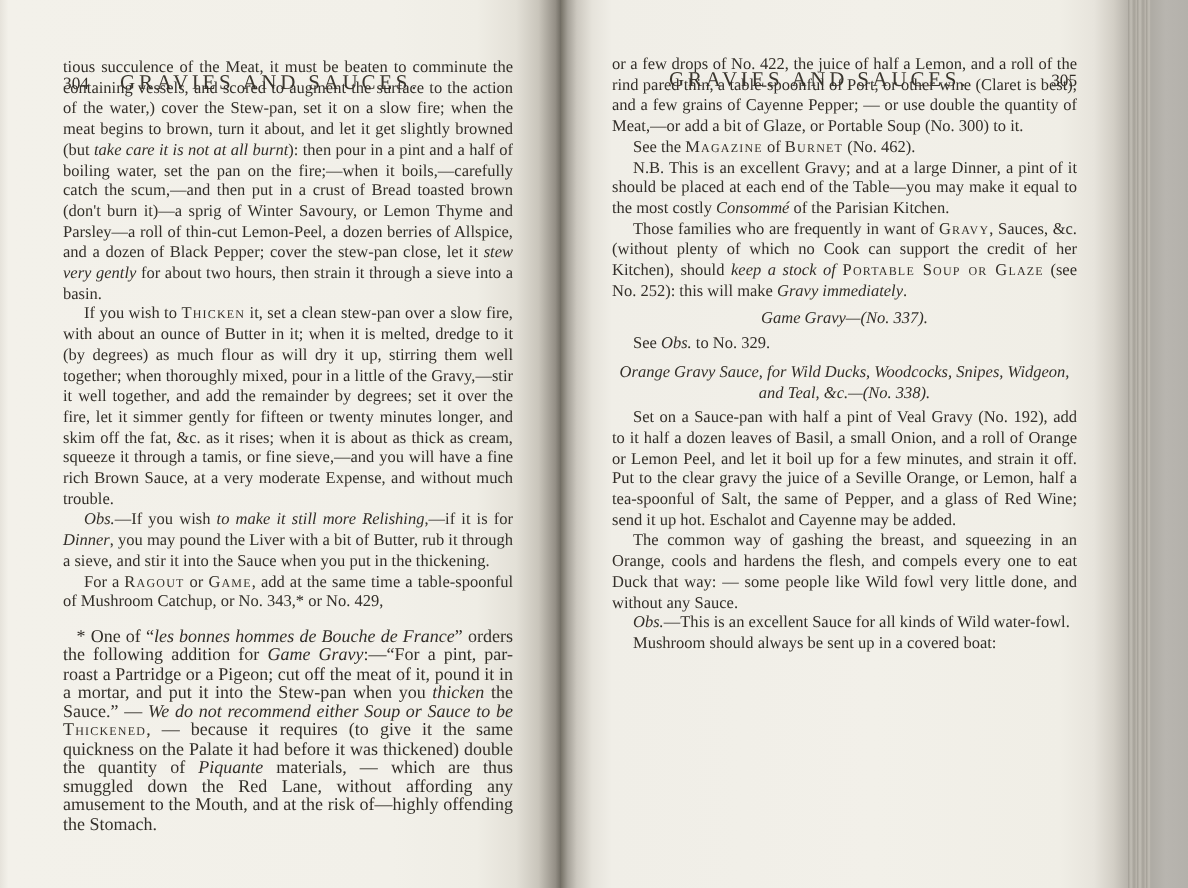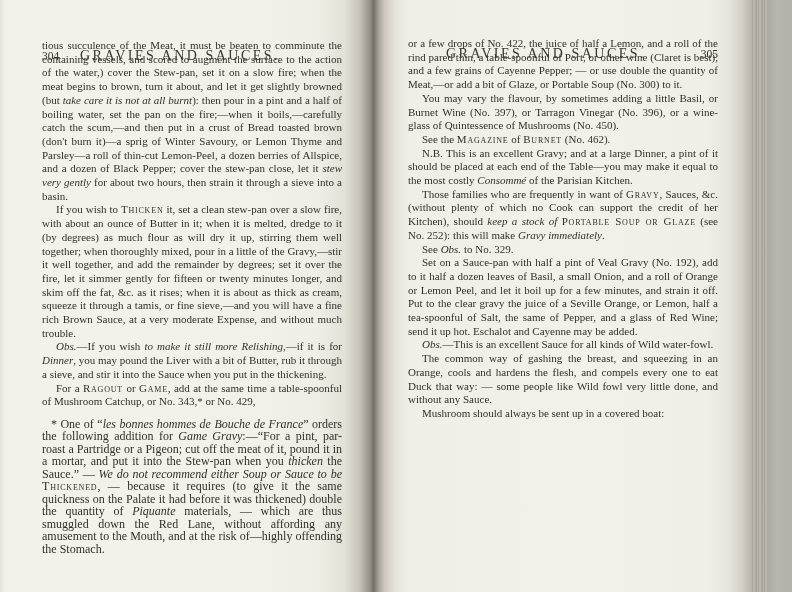--- a/index.html
+++ b/index.html
@@ -90,28 +90,29 @@
   </div>
 
   <div class="page page-right">
     <div class="pagehead">
       <span class="folio"></span>
       <span class="running">GRAVIES AND SAUCES.</span>
       <span class="folio folio-right">305</span>
     </div>
     <div class="pagebody">
         <p class="blk para"><span class="run">or a few drops of No. 422, the juice of half a Lemon, and a roll of the rind pared thin, a table-spoonful of Port, or other wine (Claret is best), and a few grains of Cayenne Pepper; — or use double the quantity of Meat,—or add a bit of Glaze, or Portable Soup (No. 300) to it.</span></p>
-        <p class="blk para indent"><span class="run">You may vary the flavour, by sometimes adding a little Basil, or Burnet Wine (No. 397), or Tarragon Vinegar (No. 396), or a wine-glass of Quintessence of Mushrooms (No. 450).</span></p>
         <p class="blk para indent"><span class="run">See the </span><span class="run-sc">Magazine</span><span class="run"> of </span><span class="run-sc">Burnet</span><span class="run"> (No. 462).</span></p>
         <p class="blk para indent"><span class="run">N.B. This is an excellent Gravy; and at a large Dinner, a pint of it should be placed at each end of the Table—you may make it equal to the most costly </span><span class="run-i">Consommé</span><span class="run"> of the Parisian Kitchen.</span></p>
         <p class="blk para indent"><span class="run">Those families who are frequently in want of </span><span class="run-sc">Gravy</span><span class="run">, Sauces, &amp;c. (without plenty of which no Cook can support the credit of her Kitchen), should </span><span class="run-i">keep a stock of</span><span class="run"> </span><span class="run-sc">Portable Soup or Glaze</span><span class="run"> (see No. 252): this will make </span><span class="run-i">Gravy immediately</span><span class="run">.</span></p>
+        <p class="blk heading"><span class="run-i">Game Gravy—(No. 337).</span></p>
         <p class="blk para indent"><span class="run">See </span><span class="run-i">Obs.</span><span class="run"> to No. 329.</span></p>
+        <p class="blk heading"><span class="run-i">Orange Gravy Sauce, for Wild Ducks, Woodcocks, Snipes, Widgeon, and Teal, &amp;c.—(No. 338).</span></p>
         <p class="blk para indent"><span class="run">Set on a Sauce-pan with half a pint of Veal Gravy (No. 192), add to it half a dozen leaves of Basil, a small Onion, and a roll of Orange or Lemon Peel, and let it boil up for a few minutes, and strain it off.  Put to the clear gravy the juice of a Seville Orange, or Lemon, half a tea-spoonful of Salt, the same of Pepper, and a glass of Red Wine; send it up hot.  Eschalot and Cayenne may be added.</span></p>
+        <p class="blk para indent"><span class="run">The common way of gashing the breast, and squeezing in an Orange, cools and hardens the flesh, and compels every one to eat Duck that way: — some people like Wild fowl very little done, and without any Sauce.</span></p>
         <p class="blk para indent"><span class="run-i">Obs.</span><span class="run">—This is an excellent Sauce for all kinds of Wild water-fowl.</span></p>
-        <p class="blk para indent"><span class="run">The common way of gashing the breast, and squeezing in an Orange, cools and hardens the flesh, and compels every one to eat Duck that way: — some people like Wild fowl very little done, and without any Sauce.</span></p>
         <p class="blk para indent"><span class="run">Mushroom should always be sent up in a covered boat:</span></p>
       </div>
   </div>
 
   <div class="page-edge"></div>
   <div class="backdrop-right"></div>
 
 </div>
 
 </body></html>

